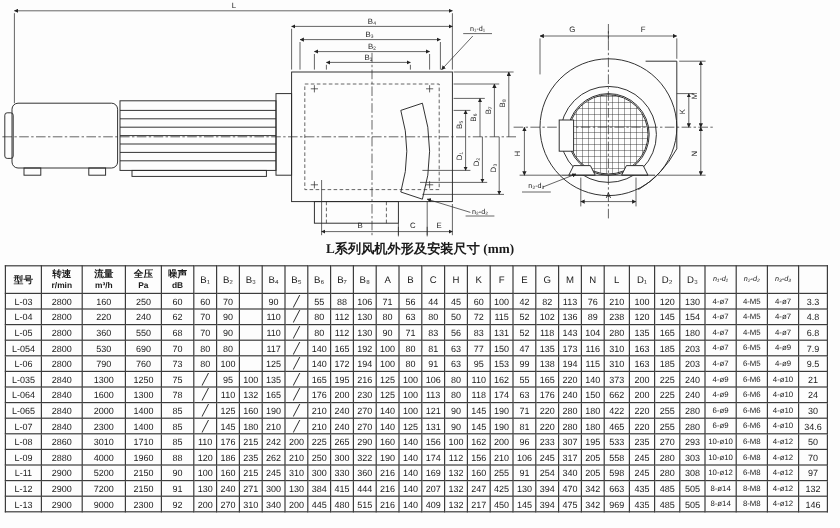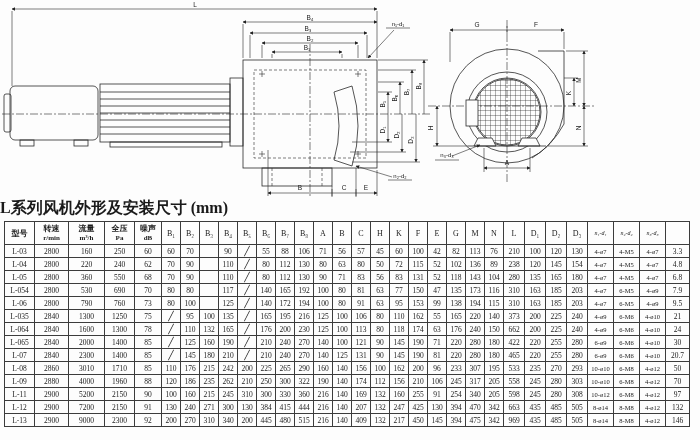--- a/index.html
+++ b/index.html
@@ -3,27 +3,26 @@
 <meta charset="utf-8">
 <style>
   html,body{margin:0;padding:0;}
   body{
     width:700px;height:440px;background:#fdfdfd;color:#1a1a1a;
     font-family:"Liberation Sans",sans-serif;overflow:hidden;
   }
   .drawing{position:relative;height:198px;}
   .drawing svg{display:block;}
   .title{
-    text-align:left;font-family:"Liberation Serif",serif;font-weight:bold;
-    font-size:16px;line-height:20px;margin:0 0 3px 0;
+    text-align:center;font-family:"Liberation Serif",serif;font-weight:bold;
+    font-size:11px;line-height:20px;margin:0 0 3px 0;
   }
   table{
     border-collapse:collapse;table-layout:fixed;width:612px;margin:0 4px;
     font-size:7.5px;
-    font-family:Liberation Serif, serif;
   }
   th,td{
     border:1px solid #3c3c3c;text-align:center;padding:0;overflow:hidden;
     white-space:nowrap;height:12px;line-height:11px;font-weight:normal;
   }
   thead th{height:22px;font-size:8px;}
   thead th .h-main{font-weight:bold;font-size:8px;line-height:11px;}
   thead th .h-sub{font-weight:bold;font-size:7px;line-height:9px;}
   thead th.letter{font-weight:normal;font-size:8px;}
   thead th.nd{font-size:6px;font-style:italic;}
@@ -295,21 +294,21 @@
         <td>60</td>
         <td>70</td>
         <td></td>
         <td>90</td>
         <td class="slash">╱</td>
         <td>55</td>
         <td>88</td>
         <td>106</td>
         <td>71</td>
         <td>56</td>
-        <td>57</td>
+        <td>44</td>
         <td>45</td>
         <td>60</td>
         <td>100</td>
         <td>42</td>
         <td>82</td>
         <td>113</td>
         <td>76</td>
         <td>210</td>
         <td>100</td>
         <td>120</td>
@@ -574,21 +573,21 @@
         <td>220</td>
         <td>280</td>
         <td>180</td>
         <td>465</td>
         <td>220</td>
         <td>255</td>
         <td>280</td>
         <td class="nd">6-ø9</td>
         <td class="nd">6-M6</td>
         <td class="nd">4-ø10</td>
-        <td>20.7</td>
+        <td>34.6</td>
       </tr>
       <tr>
         <td class="model">L-08</td>
         <td>2860</td>
         <td>3010</td>
         <td>1710</td>
         <td>85</td>
         <td>110</td>
         <td>176</td>
         <td>215</td>

